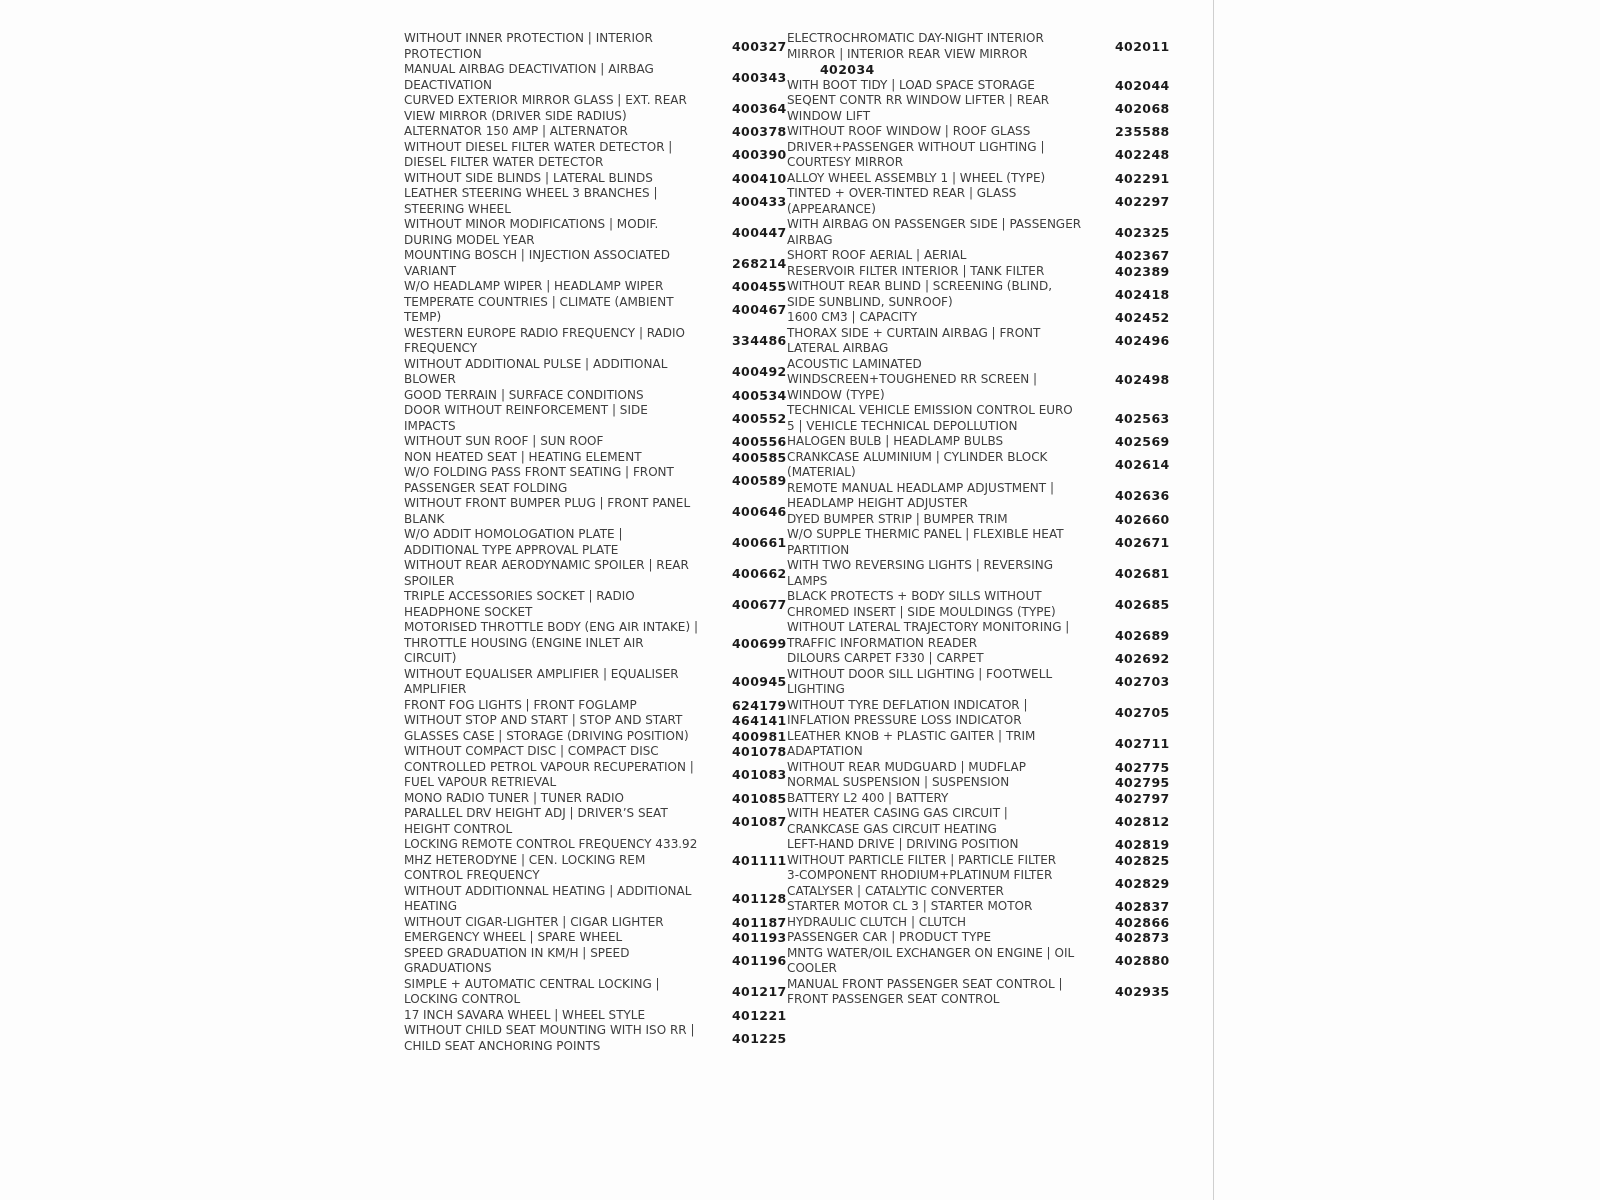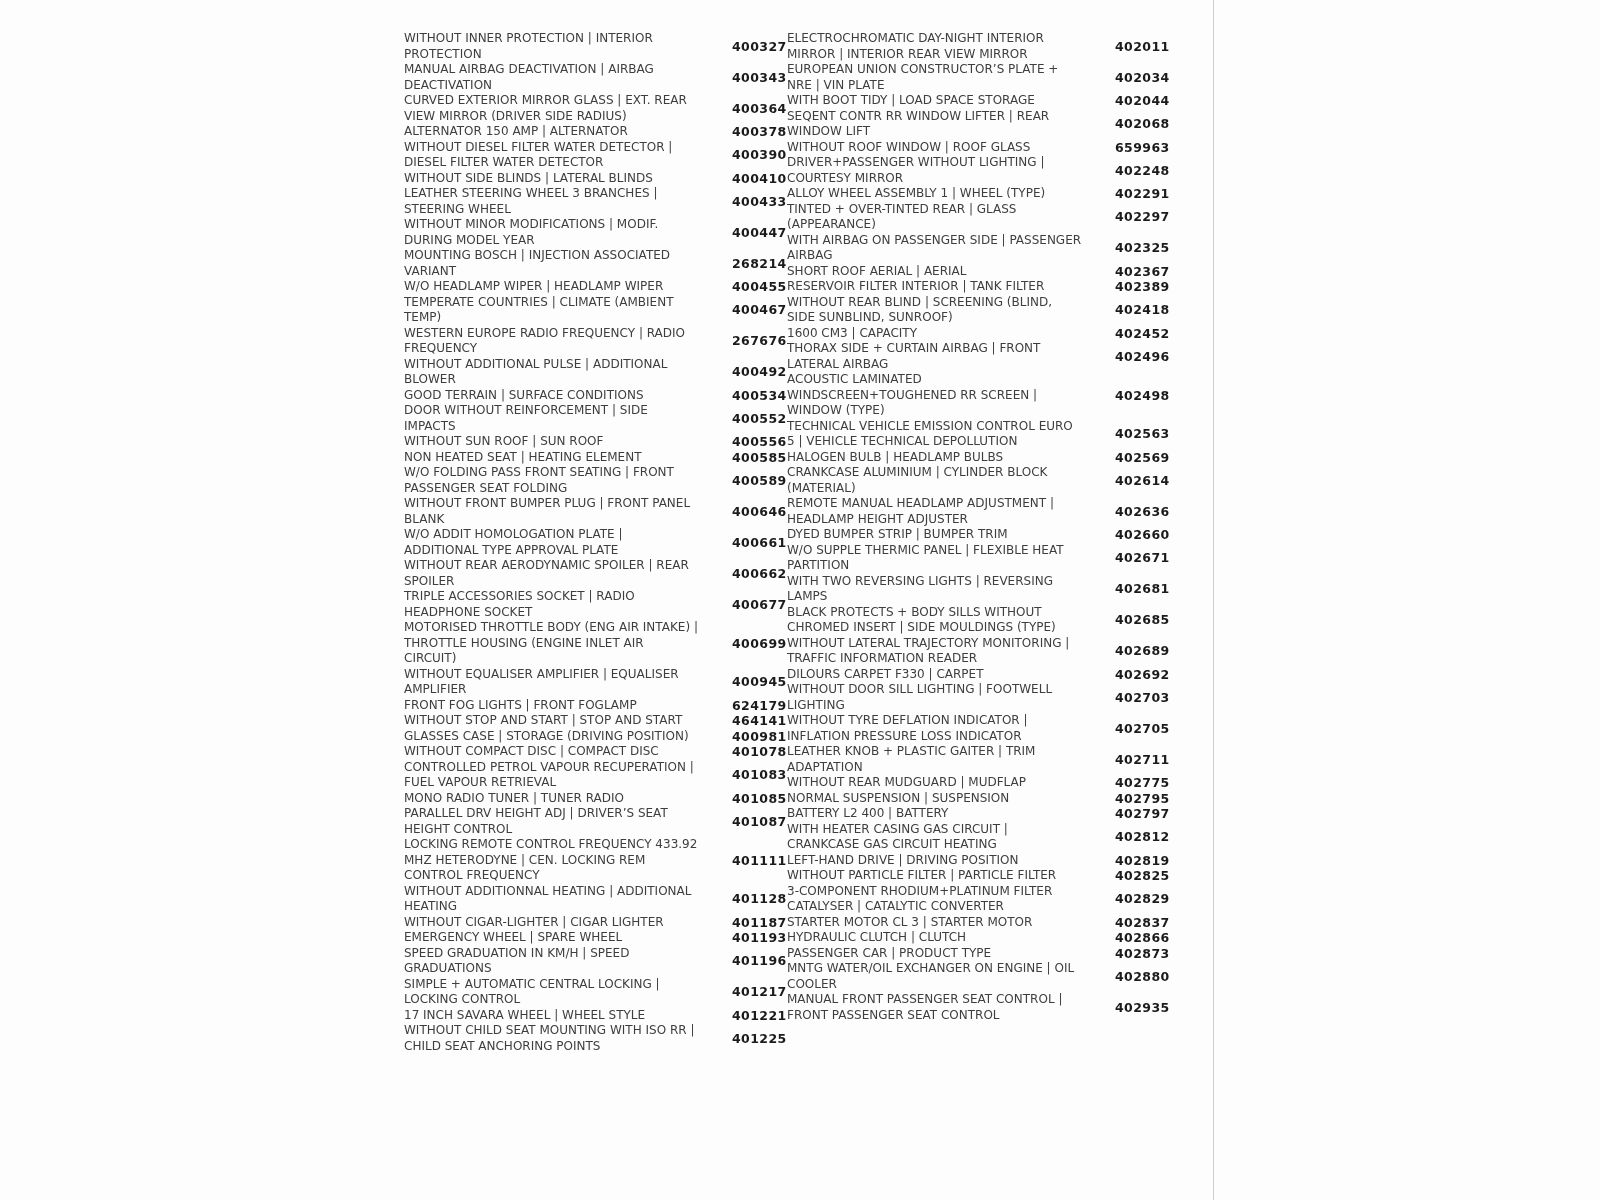--- a/index.html
+++ b/index.html
@@ -99,21 +99,21 @@
       <div class="row">
         <div class="desc">W/O HEADLAMP WIPER | HEADLAMP WIPER</div>
         <div class="code">400455</div>
       </div>
       <div class="row">
         <div class="desc">TEMPERATE COUNTRIES | CLIMATE (AMBIENT TEMP)</div>
         <div class="code">400467</div>
       </div>
       <div class="row">
         <div class="desc">WESTERN EUROPE RADIO FREQUENCY | RADIO FREQUENCY</div>
-        <div class="code">267676</div>
+        <div class="code">334486</div>
       </div>
       <div class="row">
         <div class="desc">WITHOUT ADDITIONAL PULSE | ADDITIONAL BLOWER</div>
         <div class="code">400492</div>
       </div>
       <div class="row">
         <div class="desc">GOOD TERRAIN | SURFACE CONDITIONS</div>
         <div class="code">400534</div>
       </div>
       <div class="row">
@@ -216,34 +216,33 @@
         <div class="desc">WITHOUT CHILD SEAT MOUNTING WITH ISO RR | CHILD SEAT ANCHORING POINTS</div>
         <div class="code">401225</div>
       </div>
     </div>
   <div class="col col-right" id="col-1">
       <div class="row">
         <div class="desc">ELECTROCHROMATIC DAY-NIGHT INTERIOR MIRROR | INTERIOR REAR VIEW MIRROR</div>
         <div class="code">402011</div>
       </div>
       <div class="row">
-        <div class="desc">EUROPEAN UNION CONSTRUCTOR’S PLATE + NRE | VIN PLATE</div>
         <div class="code">402034</div>
       </div>
       <div class="row">
         <div class="desc">WITH BOOT TIDY | LOAD SPACE STORAGE</div>
         <div class="code">402044</div>
       </div>
       <div class="row">
         <div class="desc">SEQENT CONTR RR WINDOW LIFTER | REAR WINDOW LIFT</div>
         <div class="code">402068</div>
       </div>
       <div class="row">
         <div class="desc">WITHOUT ROOF WINDOW | ROOF GLASS</div>
-        <div class="code">659963</div>
+        <div class="code">235588</div>
       </div>
       <div class="row">
         <div class="desc">DRIVER+PASSENGER WITHOUT LIGHTING | COURTESY MIRROR</div>
         <div class="code">402248</div>
       </div>
       <div class="row">
         <div class="desc">ALLOY WHEEL ASSEMBLY 1 | WHEEL (TYPE)</div>
         <div class="code">402291</div>
       </div>
       <div class="row">

